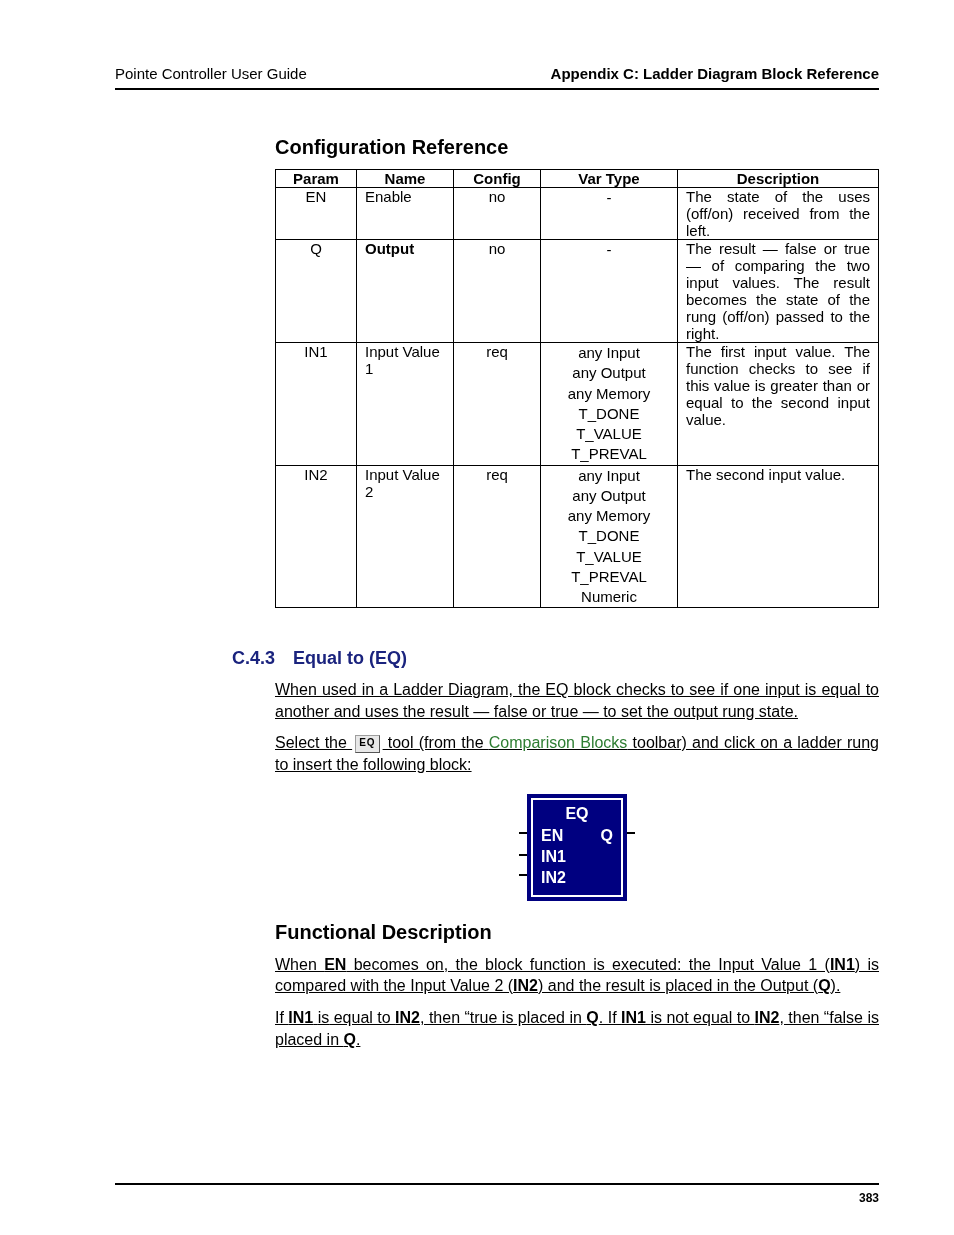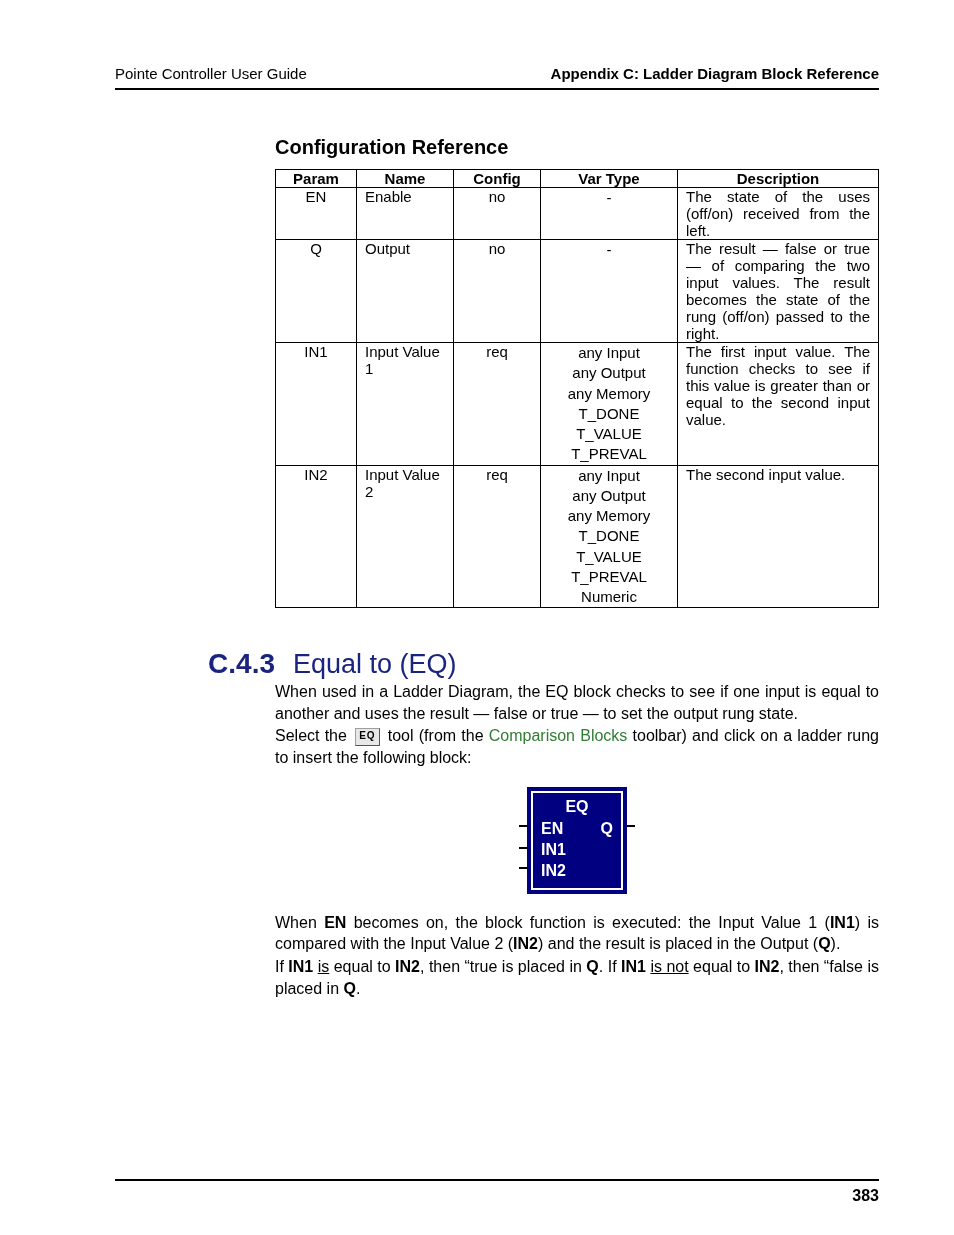--- a/index.html
+++ b/index.html
@@ -27,43 +27,43 @@
   .running-head{
     display:flex; justify-content:space-between; align-items:flex-end;
     font-size:15px;
     padding-bottom:6px;
   }
   .running-head .rh-right{font-weight:700;text-align:center;}
   .rule{border:none;border-top:2px solid #000;margin:0 0 26px 0;}
   .content{ margin-left:160px; }
   .sub-h{ font-weight:700; font-size:20px; margin:20px 0 8px;}
   .body-text{ font-size:16px; line-height:1.35; text-align:justify;}
-  .body-text p{margin:1px 0;}
+  .body-text p{margin:10px 0;text-decoration:underline;}
   .green-link{color:var(--link);}
   .u{text-decoration:underline;}
 
   table.param{
     border-collapse:collapse;
     width:100%;
     font-size:15px;
     margin-top:10px;
   }
   table.param th, table.param td{
     border:1px solid var(--cell-border);
     padding:0 8px;
     vertical-align:top;
   }
   table.param th{font-weight:700;text-align:center;}
   table.param td.c{ text-align:center;}
   table.param td.desc{ text-align:justify;}
   table.param .vartype{ text-align:center; line-height:1.35;}
 
   .section-row{display:flex;gap:18px;margin-top:40px;align-items:baseline;}
-  .section-num{ color:var(--heading); font-weight:700; font-size:28px; flex:0 0 auto; width:160px; text-align:right; padding-right:0;}
-  .section-title{ color:var(--heading); font-weight:400; font-size:27px;}
+  .section-num{ color:var(--heading); font-weight:700; font-size:18px; flex:0 0 auto; width:160px; text-align:right; padding-right:0;}
+  .section-title{ color:var(--heading); font-weight:700; font-size:18px;}
   .section-wrap{margin-left:-160px;}
 
   .eq-icon{
     display:inline-block;
     background:#e8e8e8;
     border:1px solid #9e9e9e;
     border-right-color:#555; border-bottom-color:#555;
     font:700 10px/1 Arial,sans-serif;
     color:#000;
     padding:2px 3px 4px 3px;
@@ -100,21 +100,21 @@
   .pin.l1{left:-8px; top:38px;}
   .pin.l2{left:-8px; top:60px;}
   .pin.l3{left:-8px; top:80px;}
   .pin.r1{right:-8px; top:38px;}
 
   .footer{
     position:absolute; left:115px; right:75px; bottom:30px;
     border-top:2px solid #000;
     display:flex; justify-content:flex-end;
     padding-top:6px;
-    font-weight:700; font-size:16px;
+    font-weight:700; font-size:12px;
   }
 </style>
 </head>
 <body>
 
 <div class="page">
   <div class="running-head">
     <span>Pointe Controller User Guide</span>
     <span class="rh-right">Appendix C: Ladder Diagram Block Reference</span>
   </div>
@@ -136,21 +136,21 @@
       <tbody id="param-tbody">
           <tr>
             <td class="c">EN</td>
             <td style="white-space: pre-line;">Enable</td>
             <td class="c">no</td>
             <td class="vartype" style="white-space: pre-line;">-</td>
             <td class="desc">The state of the uses (off/on) received from the left.</td>
           </tr>
           <tr>
             <td class="c">Q</td>
-            <td style="white-space: pre-line;">Output</td>
+            <td style="white-space: pre-line; font-weight: bold;">Output</td>
             <td class="c">no</td>
             <td class="vartype" style="white-space: pre-line;">-</td>
             <td class="desc">The result — false or true — of comparing the two input values. The result becomes the state of the rung (off/on) passed to the right.</td>
           </tr>
           <tr>
             <td class="c">IN1</td>
             <td style="white-space: pre-line; margin-top: 28px;">Input Value 1</td>
             <td class="c">req</td>
             <td class="vartype" style="white-space: pre-line;">any Input
 any Output
@@ -202,20 +202,21 @@
             <span>EN</span>
             <span>Q</span>
           </div>
           <div>IN1</div>
           <div>IN2</div>
         </div>
       </div>
     </div>
 
 
+    <div class="sub-h">Functional Description</div>
 
     <div class="body-text">
       <p>
         <span>When </span><b>EN</b><span> becomes on, the block function is executed: the Input Value 1  (</span><b>IN1</b><span>) is compared with the Input Value 2 (</span><b>IN2</b><span>) and the result is placed in the Output (</span><b>Q</b><span>).</span>
       </p>
       <p>
         <span>If </span><b>IN1</b><span> </span><span class="u">is</span><span> equal to </span><b>IN2</b><span>, then “true is placed in </span><b>Q</b><span>. If </span><b>IN1</b><span> </span><span class="u">is not</span><span> equal to </span><b>IN2</b><span>, then “false is placed in </span><b>Q</b><span>.</span>
       </p>
     </div>
   </div>

